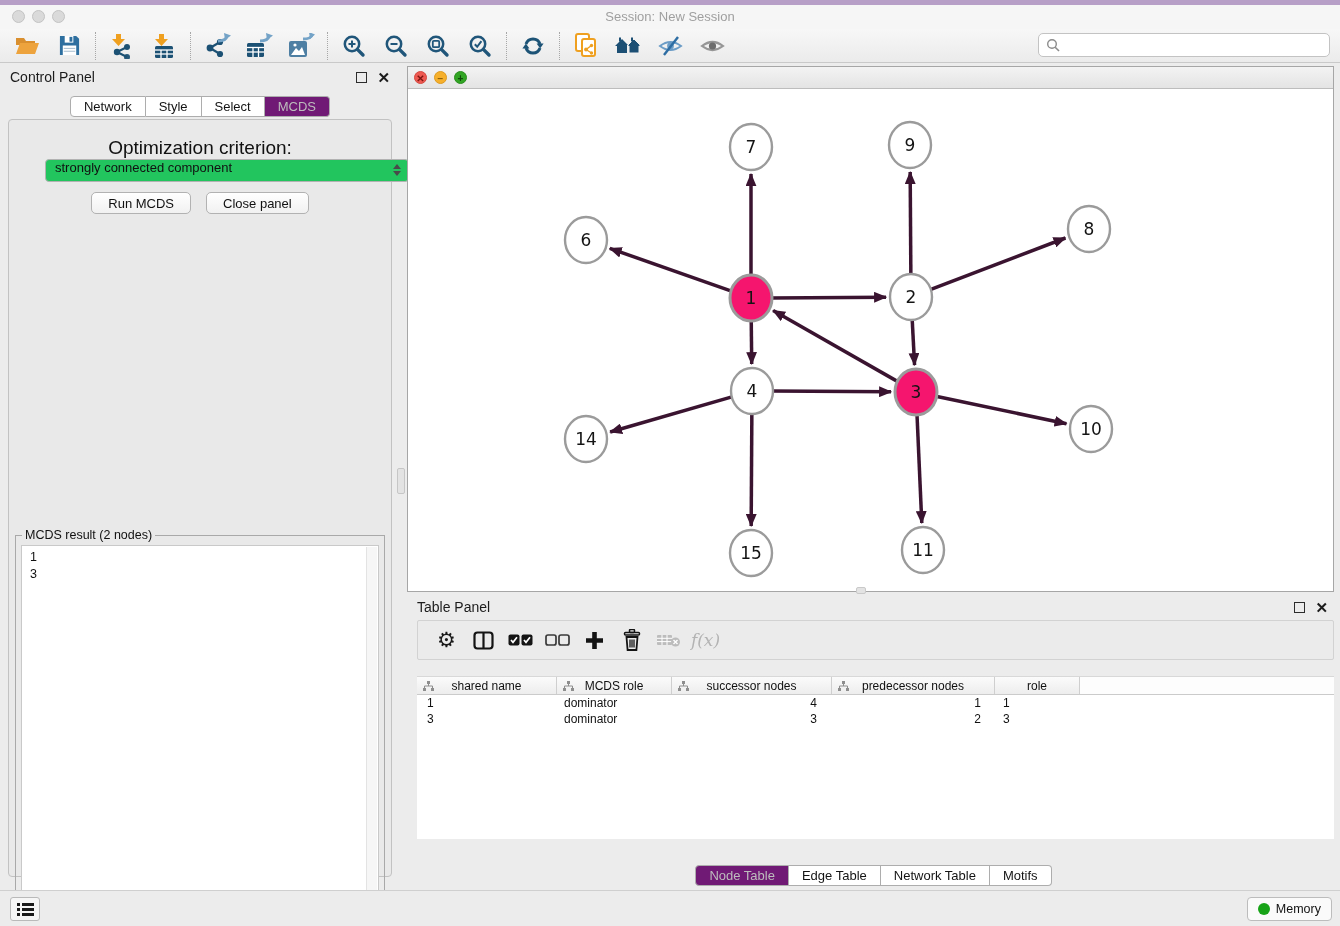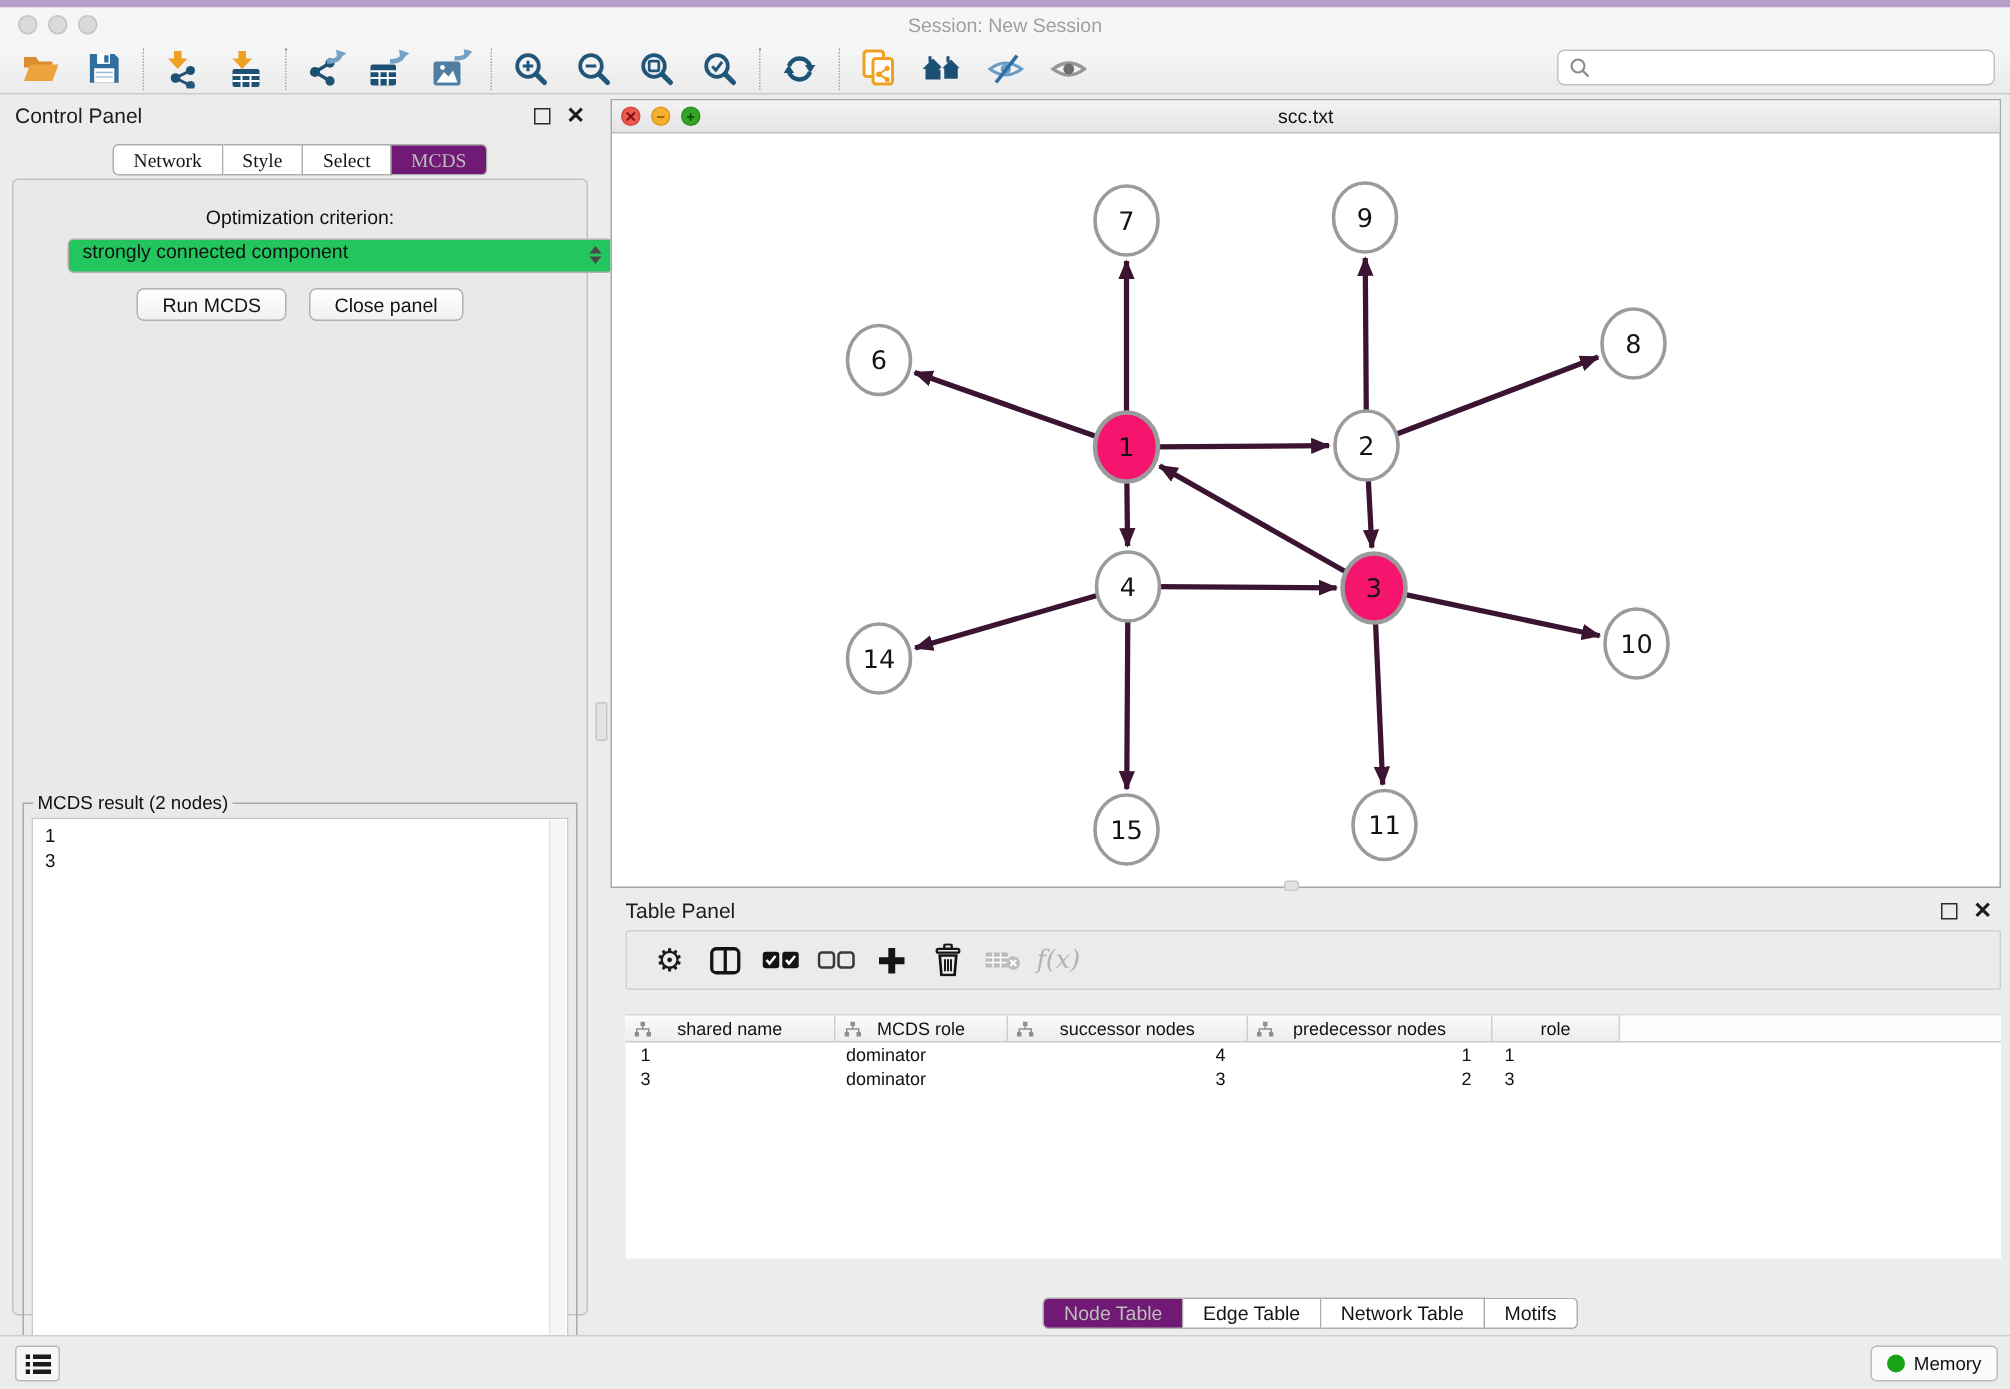--- a/index.html
+++ b/index.html
@@ -27,23 +27,23 @@
   .close-btn { font-size:15px; font-weight:bold; color:#1b1b1b; line-height:11px; }
 
   .tab { height:21px; line-height:19px; padding:0 13px; background:#fff; border:1px solid #adadad; border-left:none; font-size:13px; color:#141414; }
   .tab.first { border-left:1px solid #adadad; border-radius:4px 0 0 4px; }
   .tab.last { border-radius:0 4px 4px 0; }
   .tab.selected { background:#701a75; color:#bdbdbd; }
 
   
   .control-panel { position:absolute; left:0; top:63px; width:400px; height:827px; }
   .cp-header { position:absolute; left:10px; right:10px; top:6px; display:flex; justify-content:space-between; align-items:center; }
-  .cp-tabs { position:absolute; left:0; right:0; top:33px; display:flex; justify-content:center;font-family:Liberation Serif, serif; }
+  .cp-tabs { position:absolute; left:0; right:0; top:33px; display:flex; justify-content:center; }
   .cp-content { position:absolute; left:8px; top:56px; width:384px; height:758px; background:#e9e9e9; border:1px solid #c2c2c2; border-radius:4px; }
-  .opt-label { position:absolute; left:0; right:0; top:17px; text-align:center; font-size:13px; color:#111; }
+  .opt-label { position:absolute; left:0; right:0; top:17px; text-align:center; font-size:19px; color:#111; }
   .mac-select { position:absolute; left:36px; top:39px; width:364px; height:23px; background:#22c55e; border:1px solid #b2b2b2; border-radius:4px; display:flex; align-items:flex-start; }
   .mac-select .value { flex:1; padding-left:9px; font-size:13px; color:#111; }
   .stepper { width:16px; height:19px; display:flex; flex-direction:column; align-items:center; justify-content:center; gap:2px; margin-right:3px; }
   .tri-up { width:0; height:0; border-left:4px solid transparent; border-right:4px solid transparent; border-bottom:5px solid #4a4a4a; }
   .tri-dn { width:0; height:0; border-left:4px solid transparent; border-right:4px solid transparent; border-top:5px solid #4a4a4a; }
   .btn-row { position:absolute; left:0; right:0; top:72px; display:flex; justify-content:center; gap:15px; }
   .push-btn { height:22px; padding:0 16px; background:linear-gradient(#ffffff,#f1f1f1); border:1px solid #b2b2b2; border-radius:5px; font-size:13px; color:#111; font-family:"Liberation Sans",sans-serif; }
 
   .groupbox { position:absolute; left:6px; top:375px; width:370px; height:380px; border:1px solid #a9a9a9;margin-top:40px; }
   .groupbox-legend { position:absolute; top:-8px; left:6px; background:#e9e9e9; padding:0 3px; font-size:12.5px; color:#111; }
@@ -290,21 +290,20 @@
       </div>
     </div>
   </div>
 </div>
 
 <div class="net-window">
   <div class="net-titlebar">
     <div class="tl tl-red">✕</div>
     <div class="tl tl-yellow">−</div>
     <div class="tl tl-green">+</div>
-    <div class="title">scc.txt</div>
   </div>
   <div class="net-body">
     <svg width="925" height="502" viewBox="0 0 925 502">
         <defs>
           <marker id="arrow" viewBox="0 0 12 10" refX="11" refY="5" markerWidth="13" markerHeight="11" orient="auto" markerUnits="userSpaceOnUse">
             <path d="M0 0 L12 5 L0 10 Z" fill="#3a1430"></path>
           </marker>
         </defs>
         <line x1="343" y1="188" x2="343" y2="85" stroke="#3a1430" stroke-width="3.5" marker-end="url(#arrow)"></line>
         <line x1="324.8914298514595" y1="202.63456322051306" x2="201.76904095457658" y2="159.3551780325178" stroke="#3a1430" stroke-width="3.5" marker-end="url(#arrow)"></line>

